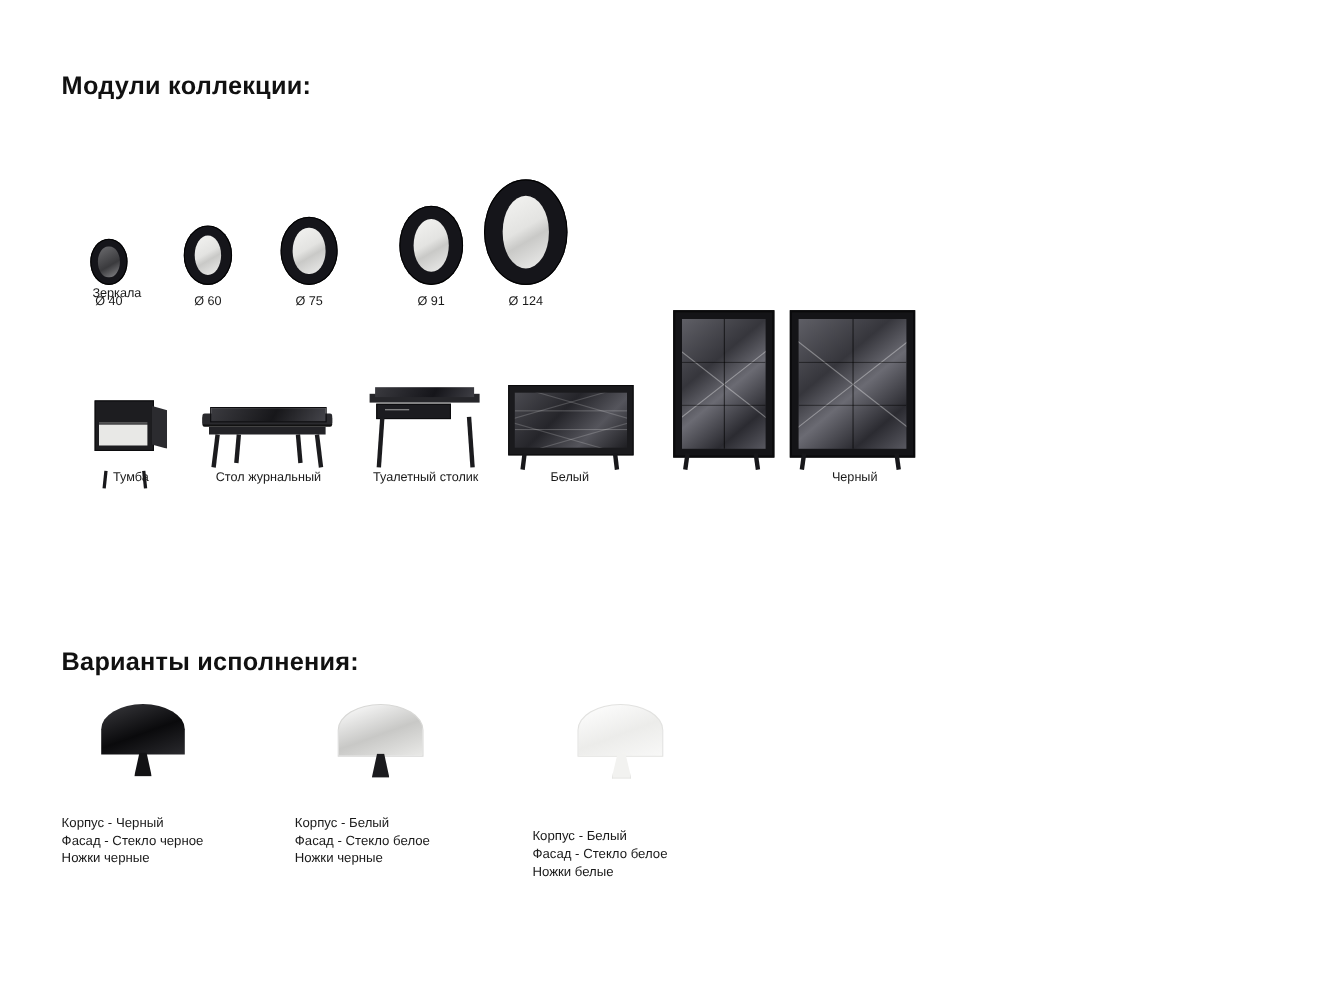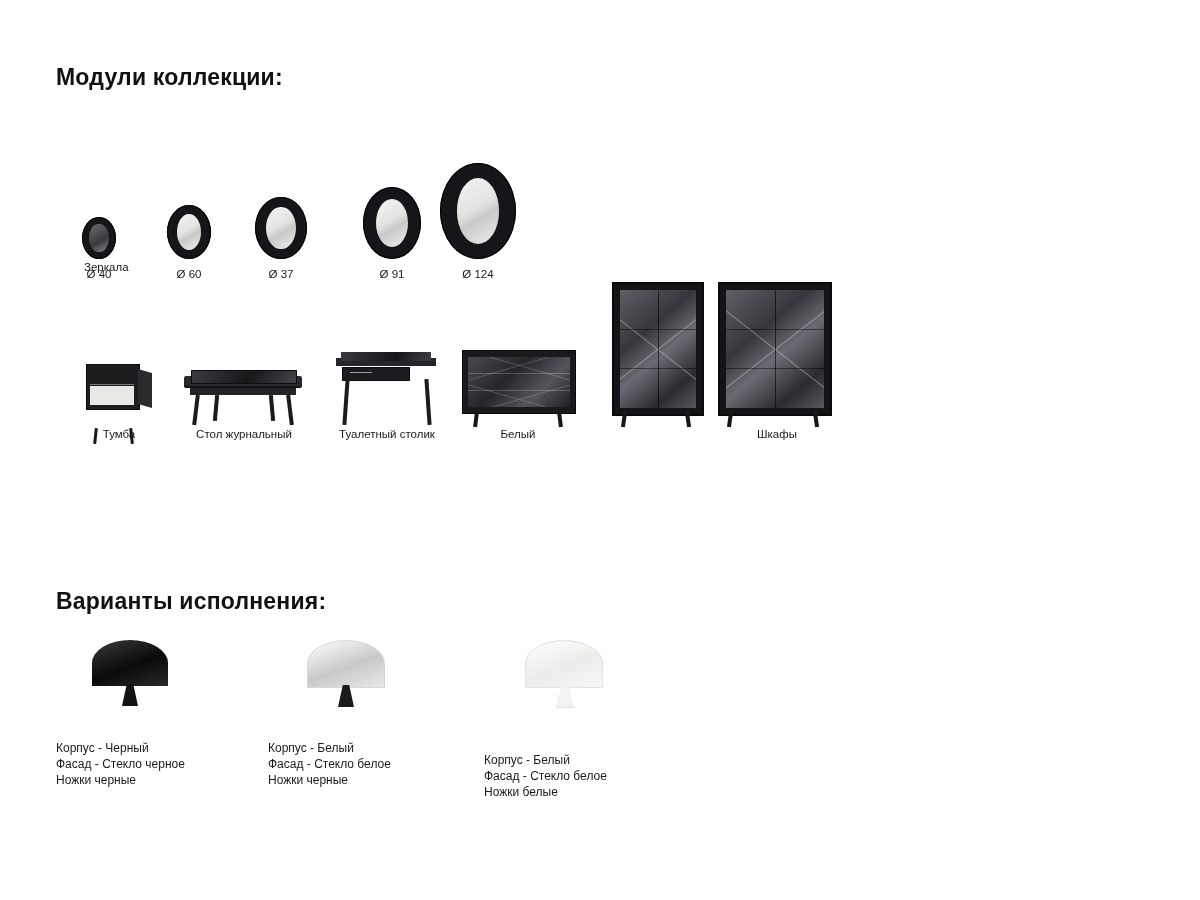--- a/index.html
+++ b/index.html
@@ -271,21 +271,21 @@
       <div class="mirror-caption">Ø 40</div>
     </div>
 
     <div class="mirror-item" style="left:90px;width:86px;">
       <div class="mirror-shape" style="width:44px;height:54px;"></div>
       <div class="mirror-caption">Ø 60</div>
     </div>
 
     <div class="mirror-item" style="left:182px;width:86px;">
       <div class="mirror-shape" style="width:52px;height:62px;"></div>
-      <div class="mirror-caption">Ø 37</div>
+      <div class="mirror-caption">Ø 75</div>
     </div>
 
     <div class="mirror-item" style="left:292px;width:88px;">
       <div class="mirror-shape" style="width:58px;height:72px;"></div>
       <div class="mirror-caption">Ø 91</div>
     </div>
 
     <div class="mirror-item" style="left:372px;width:100px;">
       <div class="mirror-shape" style="width:76px;height:96px;"></div>
       <div class="mirror-caption">Ø 124</div>
@@ -377,21 +377,21 @@
             <div class="h" style="top:33%;"></div>
             <div class="h" style="top:66%;"></div>
             <div class="wd-mid"></div>
           </div>
         </div>
         <div class="wd-leg a"></div>
         <div class="wd-leg b" style="left:96px;"></div>
       </div>
     </div>
 
-    <div class="furn-caption" style="left:676px;top:118px;width:90px;">Шкафы</div>
+    <div class="furn-caption" style="left:676px;top:118px;width:90px;">Черный</div>
 
   </div>
 
   <div class="section-title" id="title-variants">Варианты исполнения:</div>
 
   <div class="finish-row">
 
     <div class="finish-item" style="left:14px;width:120px;">
       <div class="fan black">
         <div class="ped"></div>

